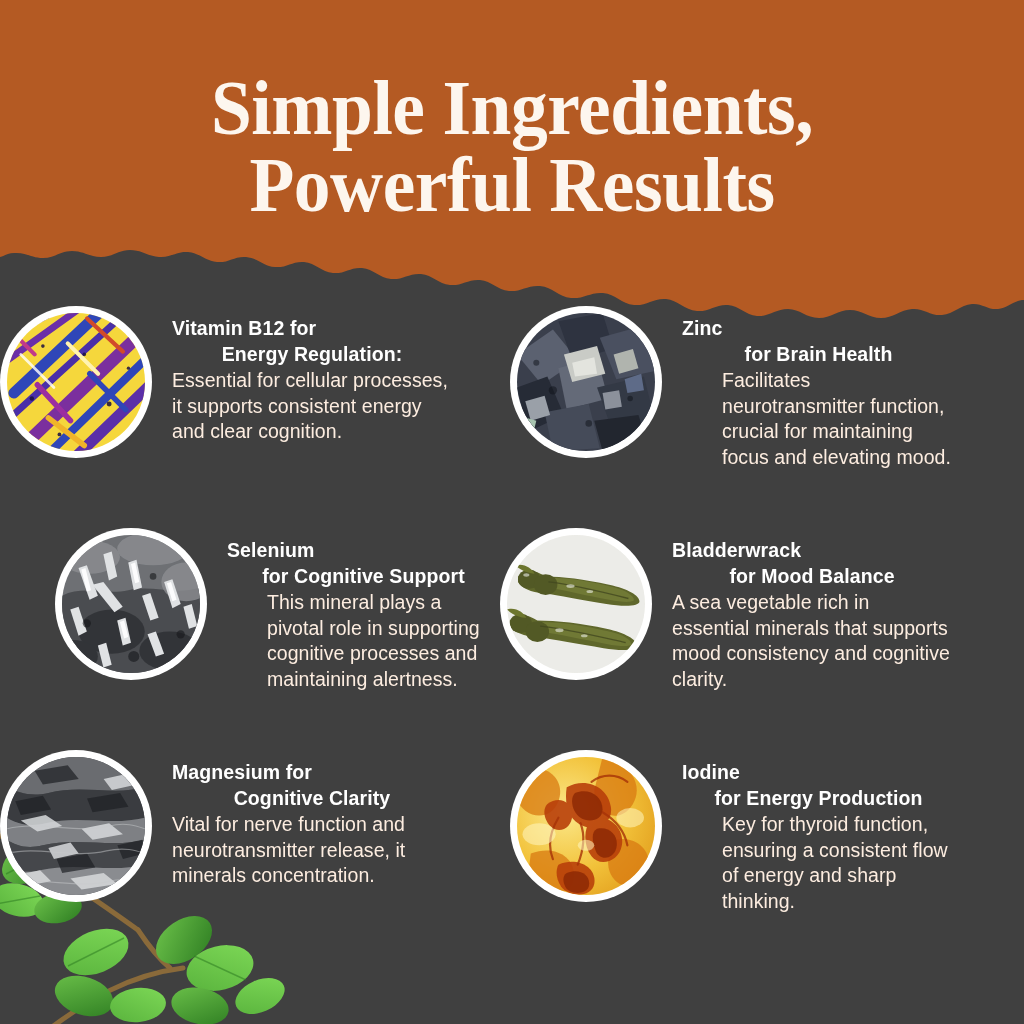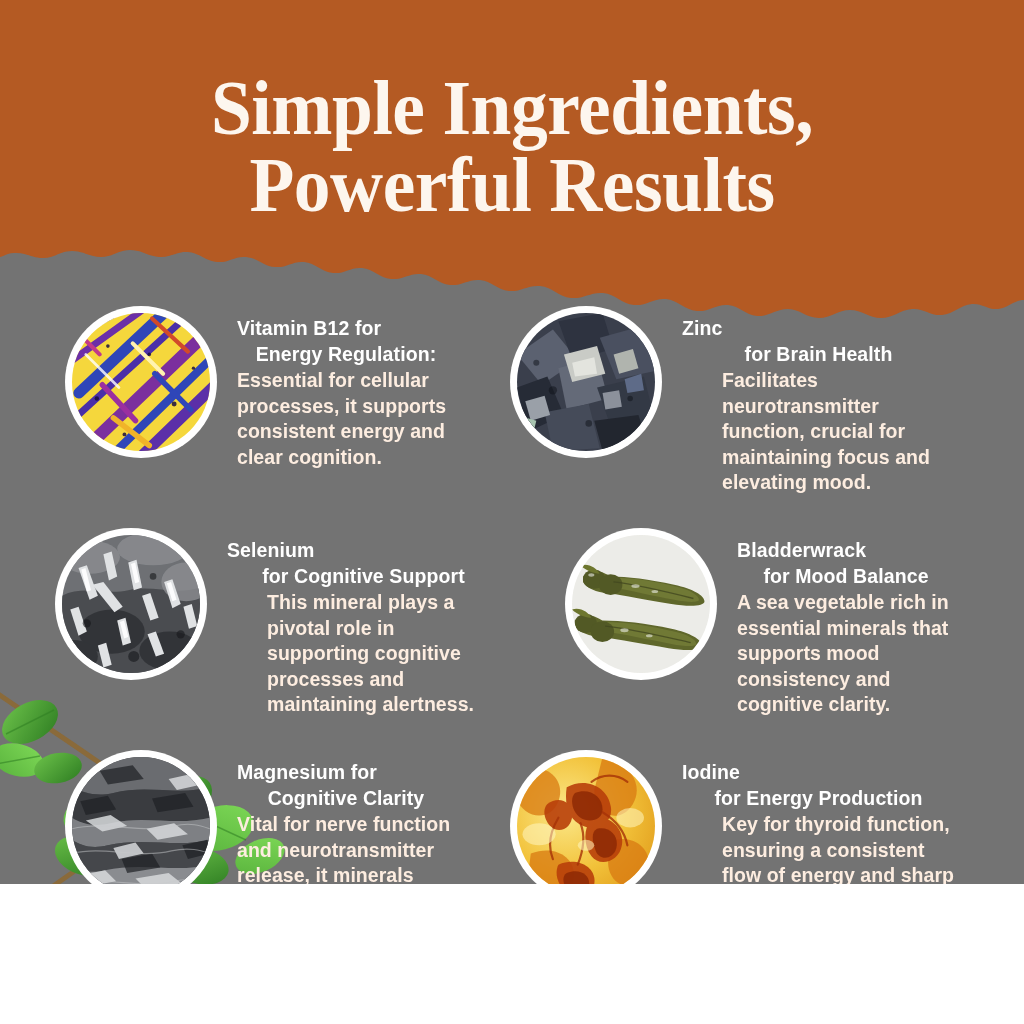--- a/index.html
+++ b/index.html
@@ -4,23 +4,23 @@
 <title>Simple Ingredients, Powerful Results</title>
 <style>
   html, body {
     margin: 0;
     padding: 0;
     background: #ffffff;
   }
   #poster {
     position: relative;
     width: 1024px;
-    height: 884px;
+    height: 1024px;
     overflow: hidden;
-    background: #737373;
+    background: #404040;
     font-family: "Liberation Sans", sans-serif;
     -webkit-font-smoothing: antialiased;
   }
 
   
   .header-band {
     position: absolute;
     left: 0; top: 0;
     width: 1024px;
     height: 340px;
@@ -69,21 +69,20 @@
     z-index: 4;
   }
   .row {
     display: flex;
     height: 222px;
   }
   .cell {
     display: flex;
     align-items: flex-start;
     width: 455px;
-    padding-left: 65px;
     box-sizing: border-box;
   }
   .cell.right { padding-left: 55px; width: 500px; }
 
   .thumb {
     flex: 0 0 auto;
     width: 152px;
     height: 152px;
     border-radius: 50%;
     background: #FFFFFF;
@@ -110,21 +109,21 @@
     line-height: 1.32;
     font-weight: bold;
     color: #FFFFFF;
     letter-spacing: 0.1px;
   }
   .copy h3 .l2 { display: block; text-align: center; }
   .copy p {
     margin: 1px 0 0 0;
     font-size: 19.5px;
     line-height: 1.3;
-    font-weight: bold;
+    font-weight: normal;
     color: #FDEDE0;
     max-width: 280px;
     letter-spacing: 0.05px;
   }
   .cell.right .copy p { max-width: 300px; margin-left: 40px; }
 </style>
 </head>
 <body>
 
 <div id="poster">

